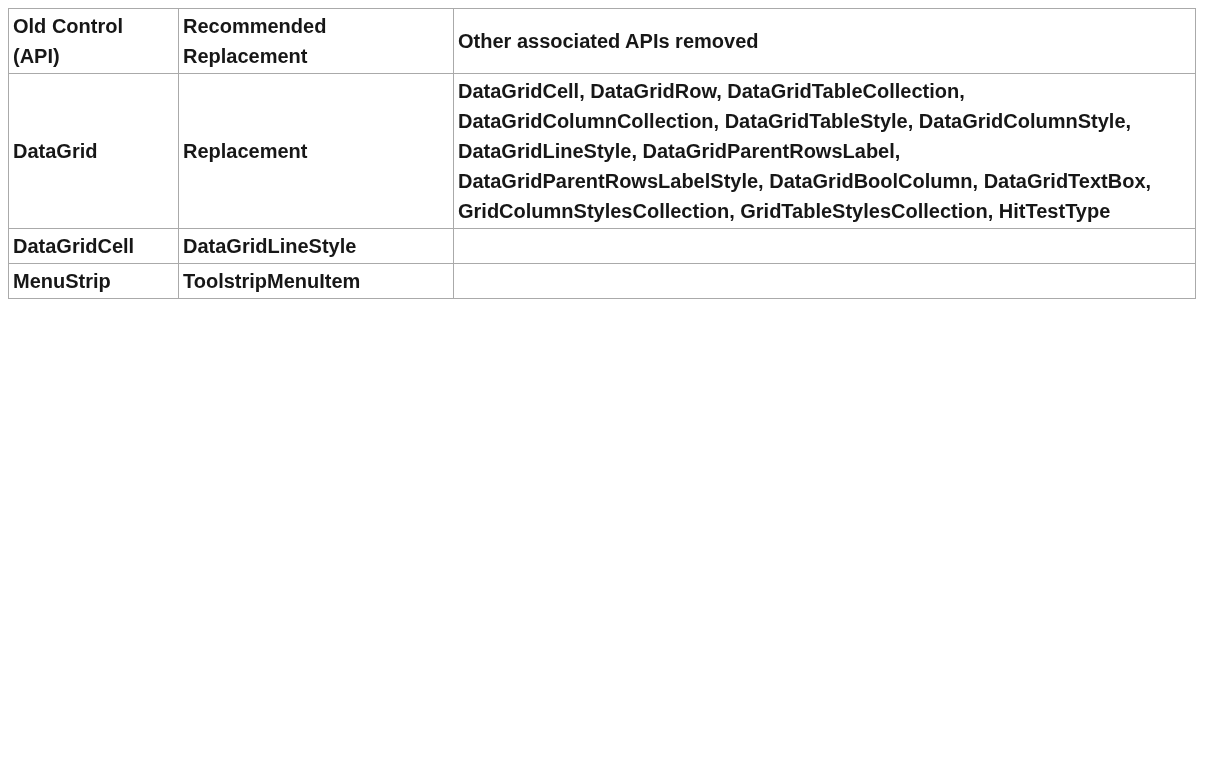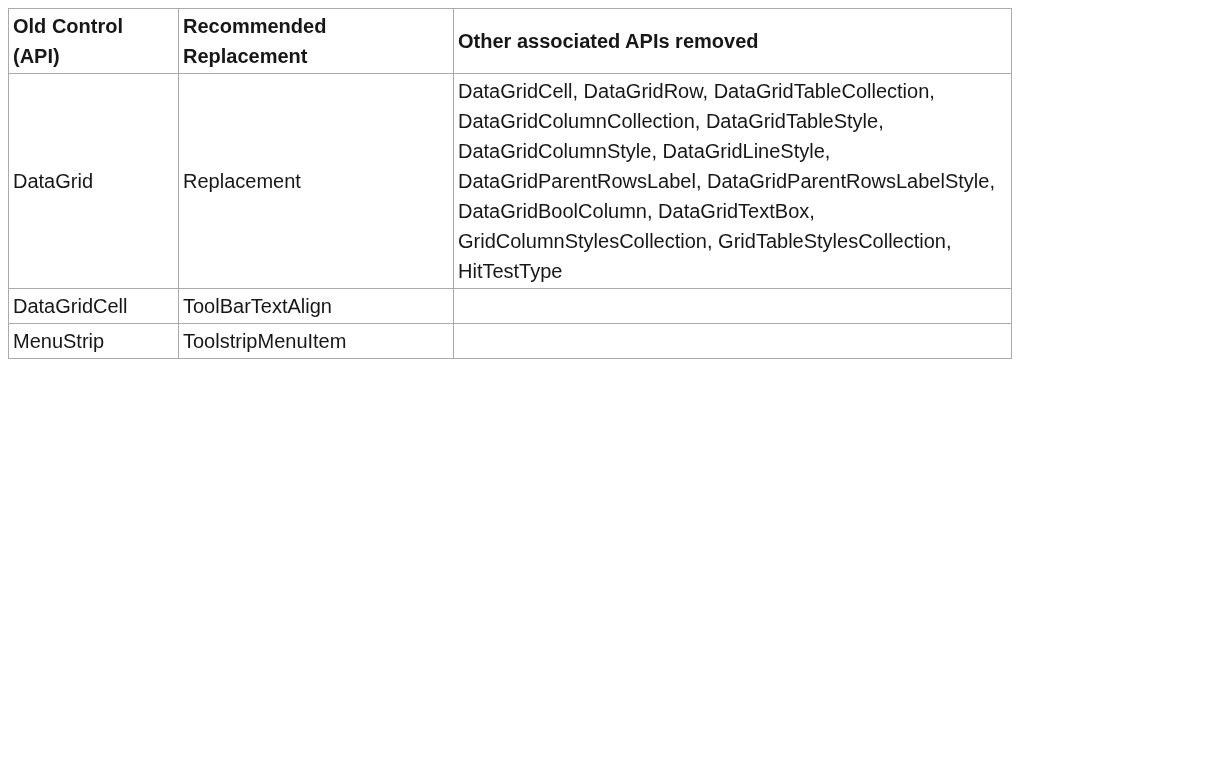--- a/index.html
+++ b/index.html
@@ -7,40 +7,40 @@
       margin: 0;
       padding: 8px;
       background: #ffffff;
       font-family: "Segoe UI", "Helvetica Neue", Arial, sans-serif;
       font-size: 20px;
       line-height: 1.5;
       color: #171717;
     }
     table {
       border-collapse: collapse;
-      width: 1004px;
+      width: 1188px;
       table-layout: fixed;
     }
     col.c0 { width: 170px; }
     col.c1 { width: 275px; }
     col.c2 { width: auto; }
     th, td {
       border: 1px solid #aaaaaa;
       padding: 2px 4px;
       text-align: left;
       vertical-align: middle;
       word-wrap: break-word;
     }
     th {
       font-weight: 600;
       color: #171717;
       background: #ffffff;
     }
     td {
-      font-weight: 400;
+      font-weight: 700;
       color: #171717;
     }
   </style>
 </head>
 <body>
 
 <table>
   <colgroup>
     <col class="c0">
       <col class="c1">
@@ -54,21 +54,21 @@
     </tr>
   </thead>
   <tbody>
     <tr>
       <td>DataGrid</td>
       <td>Replacement</td>
       <td>DataGridCell, DataGridRow, DataGridTableCollection, DataGridColumnCollection, DataGridTableStyle, DataGridColumnStyle, DataGridLineStyle, DataGridParentRowsLabel, DataGridParentRowsLabelStyle, DataGridBoolColumn, DataGridTextBox, GridColumnStylesCollection, GridTableStylesCollection, HitTestType</td>
     </tr>
     <tr>
       <td>DataGridCell</td>
-      <td>ToolBarTextAlign</td>
+      <td>DataGridLineStyle</td>
       <td></td>
     </tr>
     <tr>
       <td>MenuStrip</td>
       <td>ToolstripMenuItem</td>
       <td></td>
     </tr>
   </tbody>
 </table>
 

